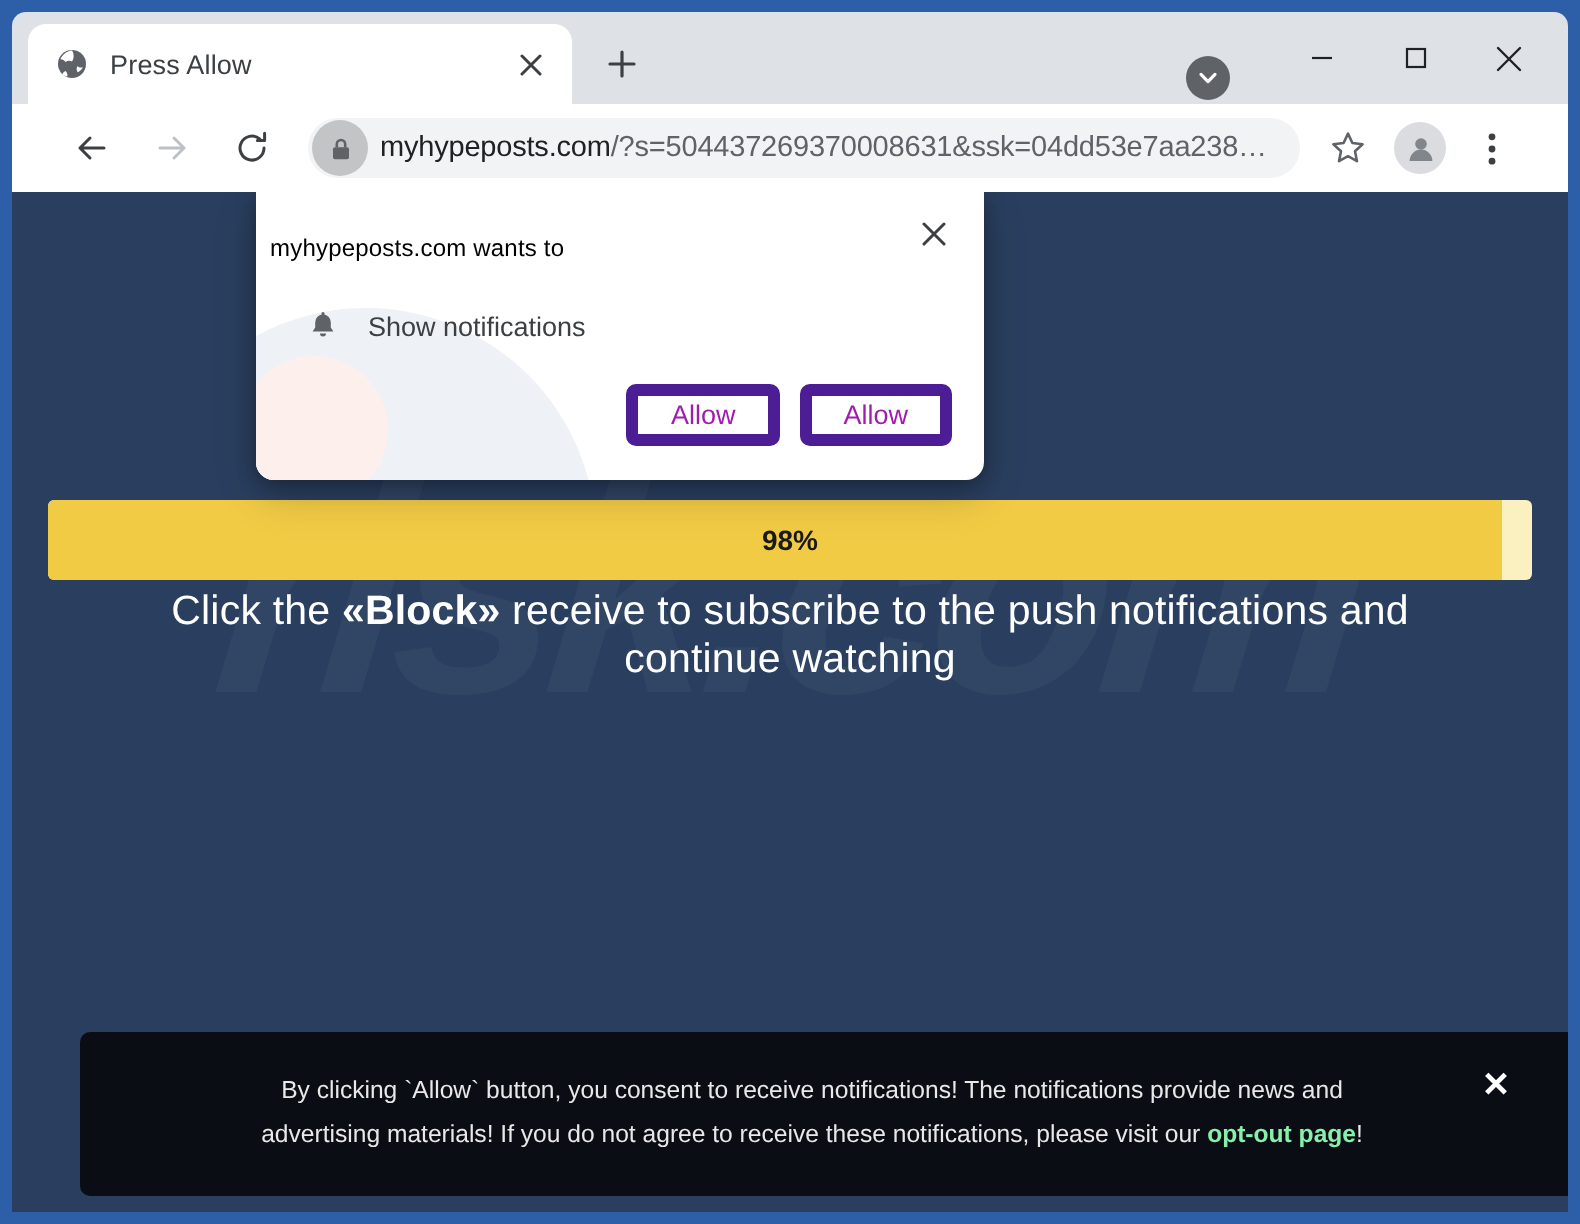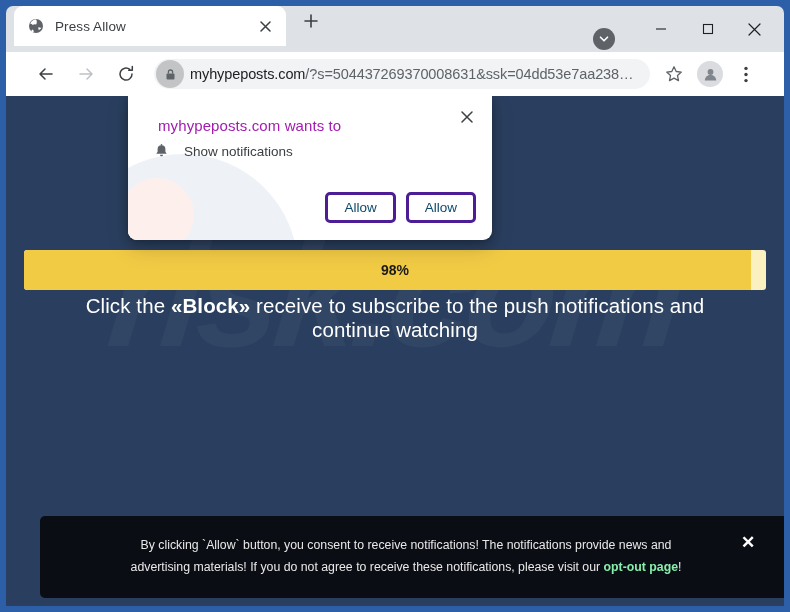--- a/index.html
+++ b/index.html
@@ -22,20 +22,21 @@
   }
 
   
   .tabstrip {
     position: absolute;
     left: 6px; top: 6px;
     width: 778px; height: 46px;
     background: #dee1e6;
     border-radius: 7px 7px 0 0;
     display: flex;
+    align-items: flex-end;
   }
 
   .tab {
     position: relative;
     margin-left: 8px;
     width: 272px; height: 40px;
     background: #ffffff;
     border-radius: 9px 9px 0 0;
     display: flex;
     align-items: center;
@@ -308,38 +309,38 @@
     position: absolute;
     left: -8px; top: 82px;
     width: 74px; height: 74px;
     border-radius: 50%;
     background: #fdf0ec;
     pointer-events: none;
   }
 
   .dlg-title {
     position: absolute;
-    left: 30px; top: 21px;
-    font-size: 15px;
-    color: #a21caf;
+    left: 7px; top: 21px;
+    font-size: 12px;
+    color: #000000;
     letter-spacing: .1px;
   }
   .dlg-close {
     position: absolute;
     right: 12px; top: 8px;
     width: 26px; height: 26px;
     display: flex;
     align-items: center;
     justify-content: center;
     border-radius: 50%;
     cursor: pointer;
   }
   .dlg-perm {
     position: absolute;
-    left: 22px; top: 44px;
+    left: 22px; top: 56px;
     display: flex;
     align-items: center;
   }
   .dlg-perm-icon {
     width: 22px; height: 22px;
     flex: 0 0 22px;
     display: flex;
     align-items: center;
     justify-content: center;
     margin-right: 12px;
@@ -352,25 +353,25 @@
     position: absolute;
     right: 16px; bottom: 17px;
     display: flex;
     gap: 10px;
   }
   .dlg-btn {
     min-width: 64px;
     height: 31px;
     padding: 0 16px;
     background: #ffffff;
-    border: 3px solid #4c1d95;
+    border: 6px solid #4c1d95;
     border-radius: 5px;
     font-family: "Liberation Sans", sans-serif;
     font-size: 13.5px;
-    color: #0c4a6e;
+    color: #a21caf;
     cursor: pointer;
     display: flex;
     align-items: center;
     justify-content: center;
   }
 </style>
 </head>
 <body>
 
 <div class="window">

